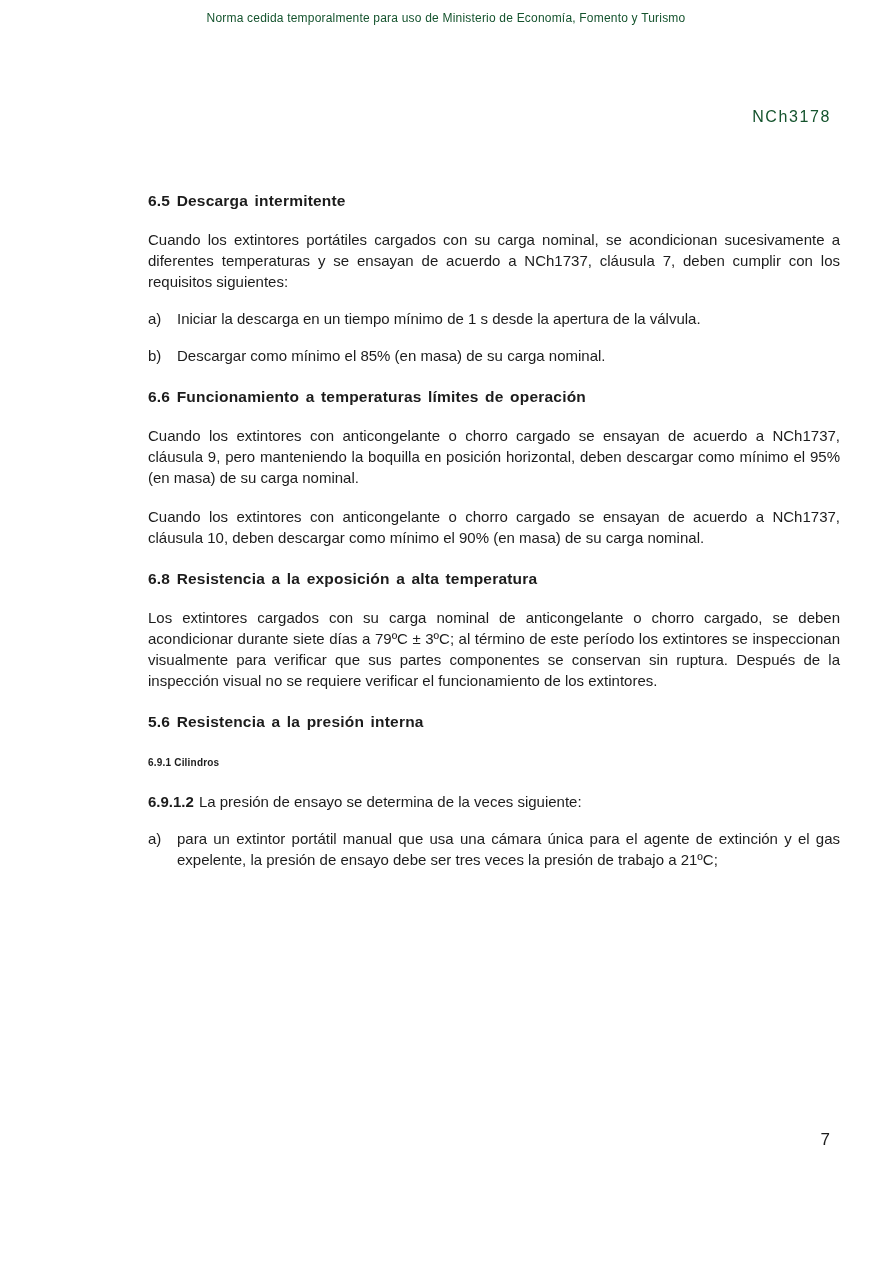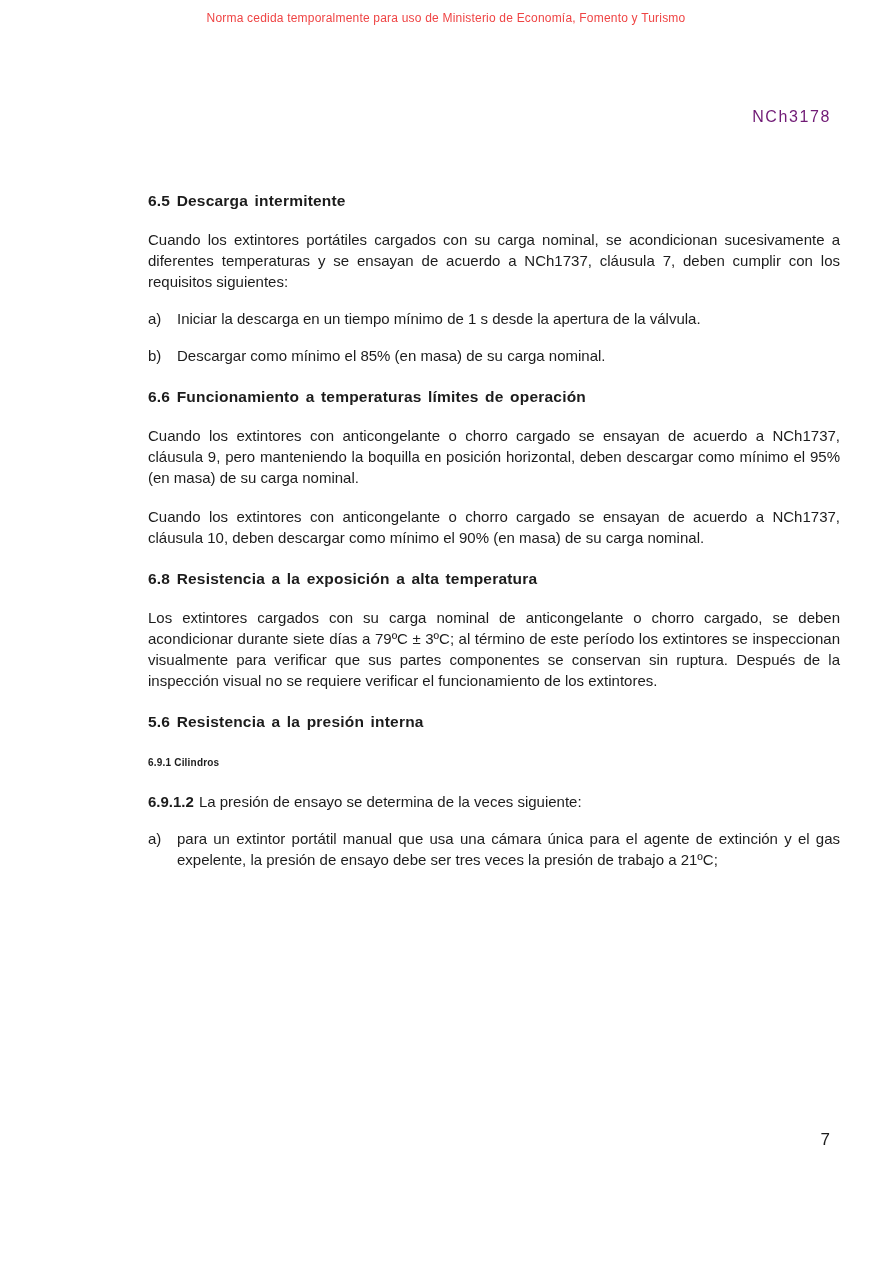--- a/index.html
+++ b/index.html
@@ -16,30 +16,30 @@
     color: #1c1c1c;
     overflow: hidden;
   }
   .watermark {
     position: absolute;
     top: 11px;
     left: 0;
     width: 100%;
     text-align: center;
     font-size: 12px;
-    color: #ef4444;
+    color: #14532d;
     letter-spacing: 0.2px;
   }
   .doc-code {
     position: absolute;
     top: 108px;
     right: 61px;
     font-size: 16px;
     letter-spacing: 1.6px;
-    color: #701a75;
+    color: #14532d;
   }
   .content {
     position: absolute;
     top: 148px;
     left: 148px;
     width: 692px;
     font-size: 15px;
     line-height: 21px;
     margin-top: 36px;
   }

